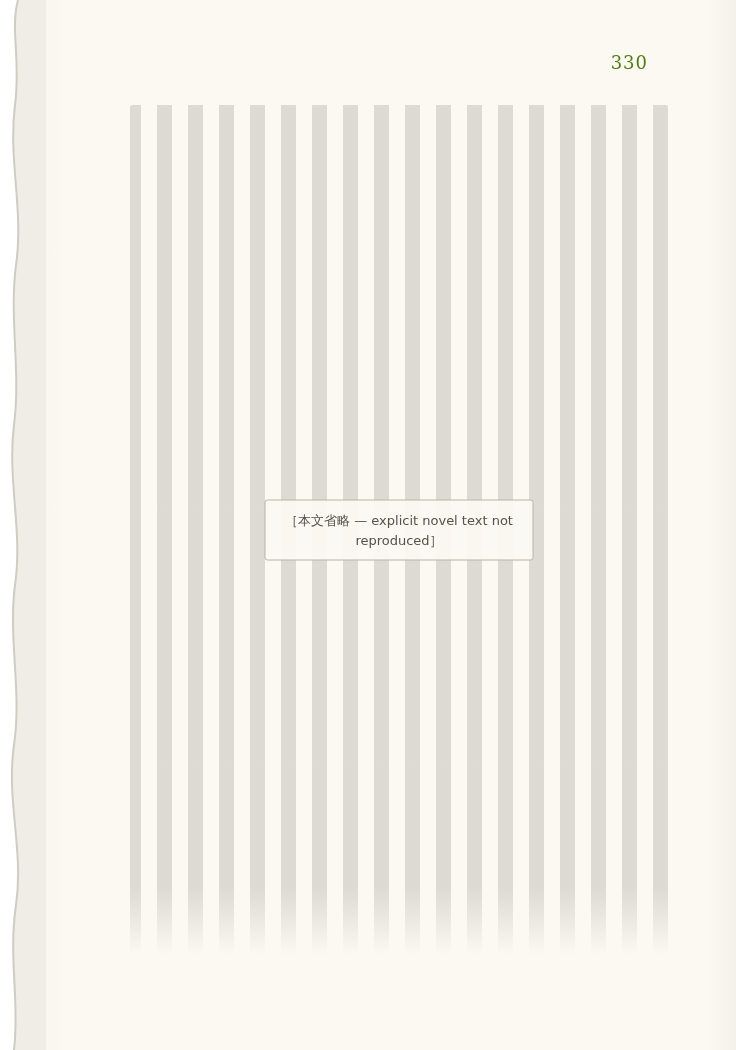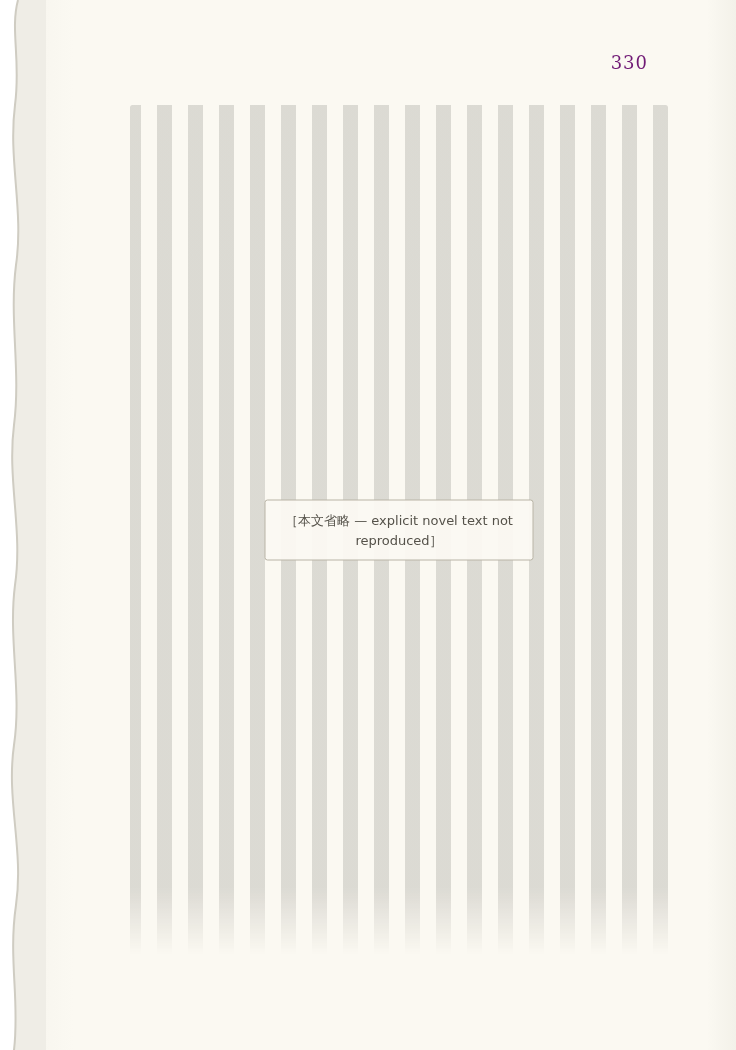--- a/index.html
+++ b/index.html
@@ -31,21 +31,21 @@
     width: 46px;
     height: 1050px;
   }
 
   .page-number {
     position: absolute;
     top: 52px;
     right: 88px;
     font-size: 18px;
     letter-spacing: 1px;
-    color: #701a75;
+    color: #4d7c0f;
   }
 
   
   .text-block {
     position: absolute;
     top: 105px;
     right: 68px;
     left: 130px;
     bottom: 95px;
     writing-mode: vertical-rl;

